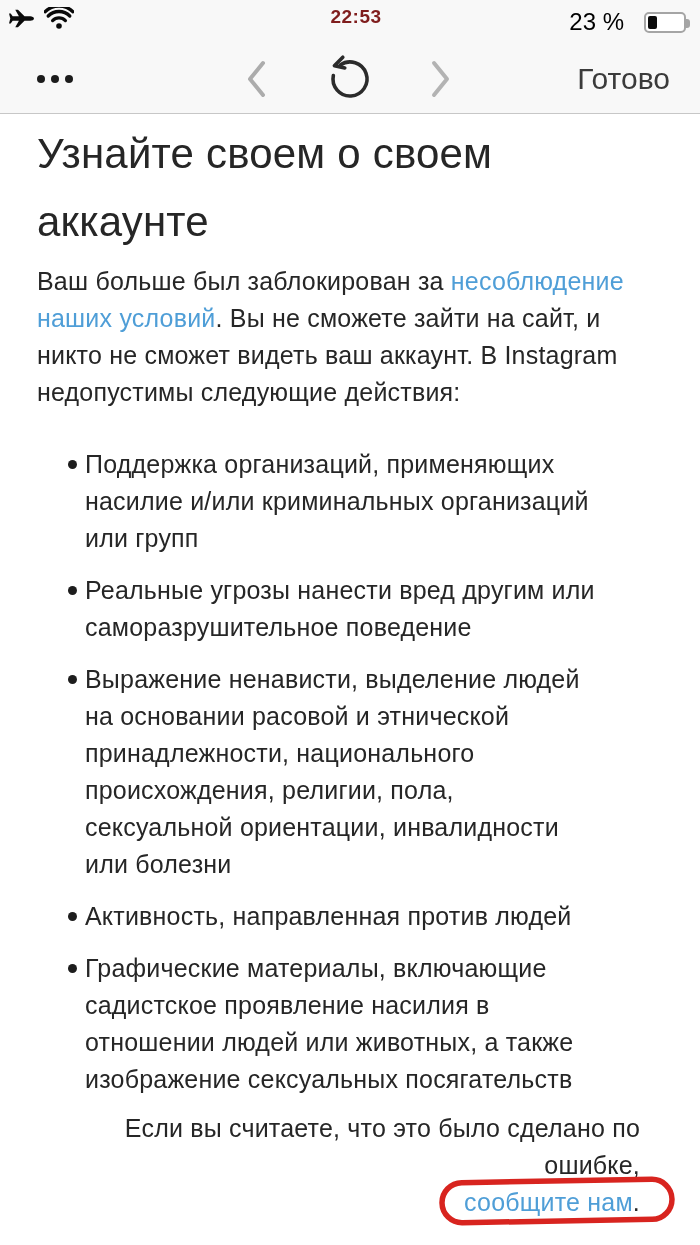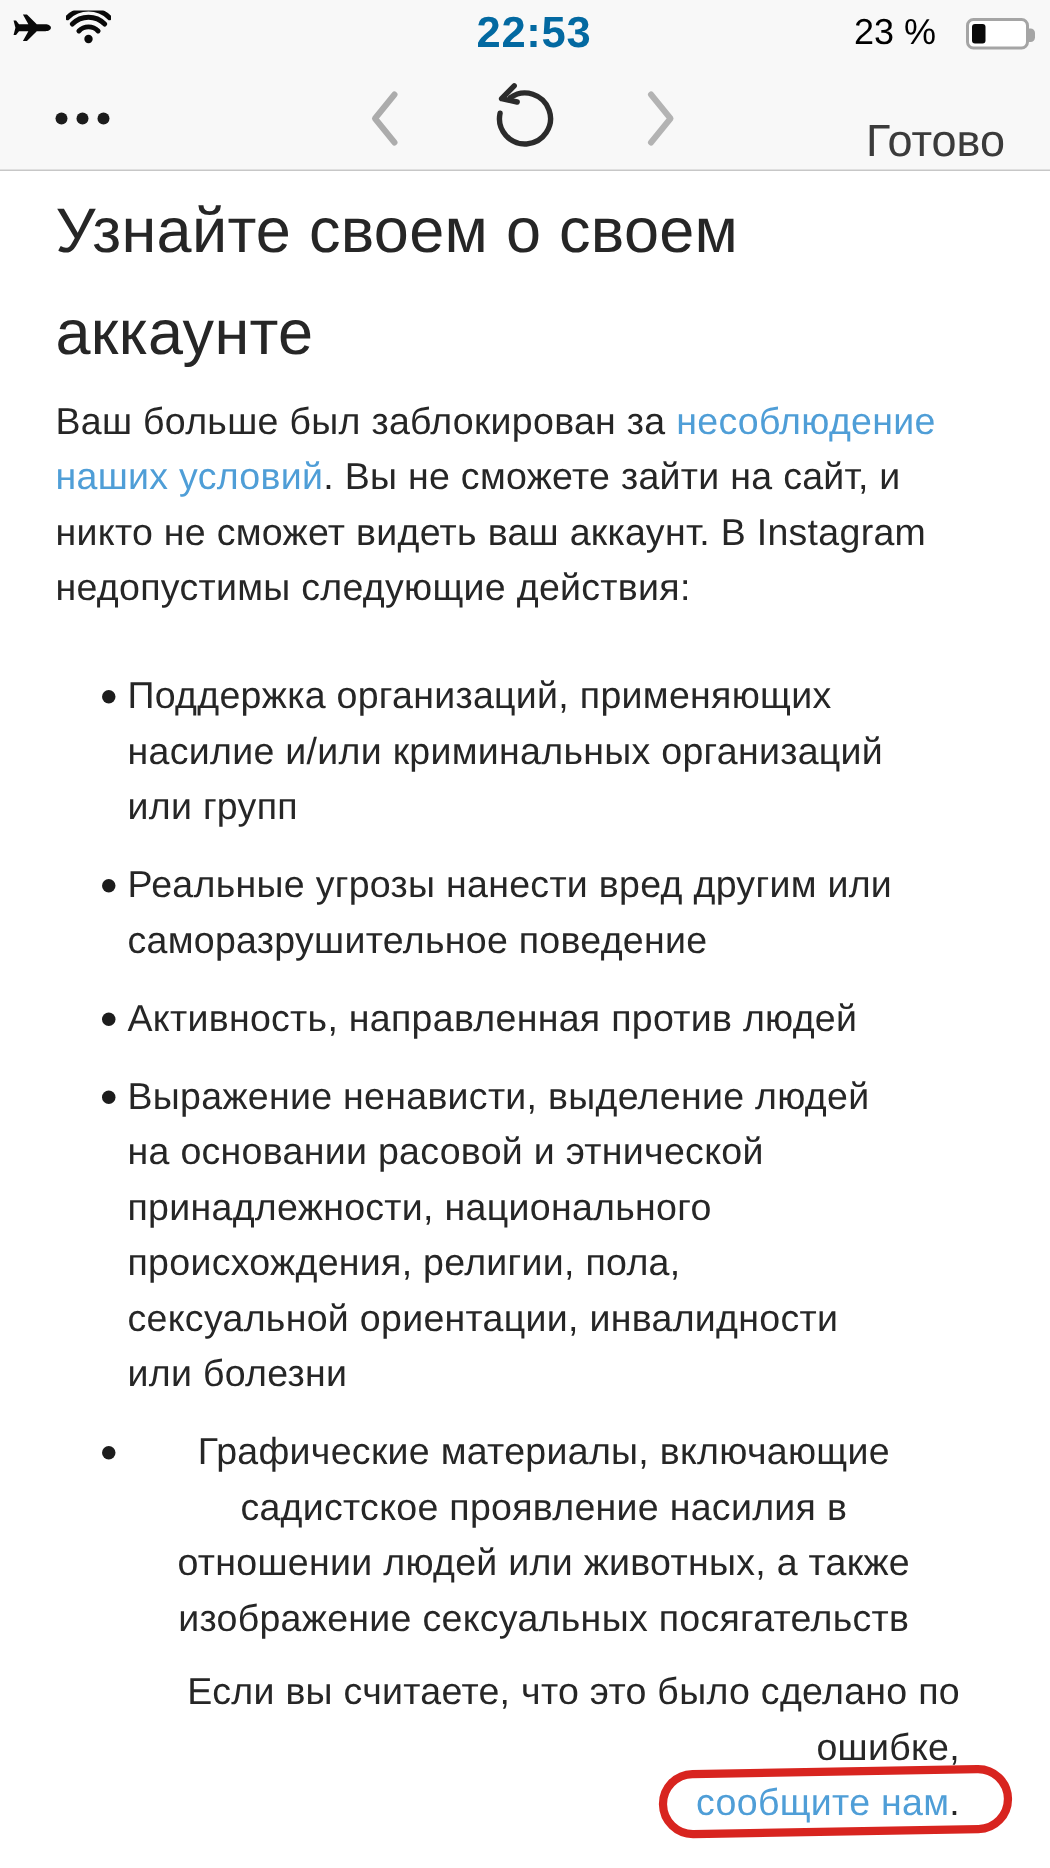--- a/index.html
+++ b/index.html
@@ -18,60 +18,60 @@
     font-family:"Liberation Sans", sans-serif;color:var(--text);
     position:relative;
   }
   
   .status-bar{
     height:44px;background:var(--chrome-bg);position:relative;
   }
   .status-left{position:absolute;left:8px;top:7px;display:flex;align-items:center;gap:9px;}
   .status-time{
     position:absolute;left:12px;right:0;top:6px;text-align:center;
-    font-size:29px;font-weight:bold;color:#0369a1;letter-spacing:.5px;
+    font-size:19px;font-weight:bold;color:#7f1d1d;letter-spacing:.5px;
   }
   .status-right{position:absolute;right:14px;top:8px;display:flex;align-items:center;gap:20px;}
   .battery-percent{font-size:24px;color:#000;}
   .battery{
     width:42px;height:21px;border:2px solid #a5a5a5;border-radius:5px;position:relative;background:#fff;
   }
   .battery-fill{position:absolute;left:2px;top:2px;bottom:2px;width:9px;background:#0a0a0a;border-radius:2px;}
   .battery-nub{position:absolute;right:-6px;top:5px;width:4px;height:9px;background:#a5a5a5;border-radius:0 3px 3px 0;}
   
   .nav-bar{
     height:70px;background:var(--chrome-bg);border-bottom:1.5px solid var(--chrome-border);
     position:relative;
   }
   .more-btn{position:absolute;left:37px;top:0;height:100%;display:flex;align-items:center;gap:6px;cursor:pointer;}
   .more-btn i{display:block;width:8px;height:8px;border-radius:50%;background:#1c1c1c;}
   .nav-chevron{position:absolute;top:15px;}
   .chevron-back{left:245px;}
   .chevron-forward{left:430px;}
   .reload-btn{position:absolute;left:326px;top:10px;}
   .done-btn{
-    position:absolute;right:30px;top:16px;height:100%;display:flex;align-items:center;
+    position:absolute;right:30px;top:0;height:100%;display:flex;align-items:center;
     font-size:30px;color:#3b3b3b;cursor:pointer;
   }
   
   .content{padding:6px 60px 0 37px;background:#fff;}
   .content h1{
     margin:0;font-size:42px;line-height:68px;font-weight:400;color:var(--text);
     white-space:pre-line;letter-spacing:.2px;
   }
   .content p{
     margin:7px 0 0;font-size:25px;line-height:37px;white-space:pre-line;letter-spacing:.2px;
   }
   a.inline-link{color:var(--link);text-decoration:none;cursor:pointer;}
   ul.rules{list-style:none;margin:35px 0 0;padding:0;}
   ul.rules li{
     position:relative;padding-left:48px;margin:0 0 15px;
     font-size:25px;line-height:37px;white-space:pre-line;letter-spacing:.2px;
   }
-  ul.rules li:last-child{margin-bottom:12px;text-align:center;}
+  ul.rules li:last-child{margin-bottom:12px;}
   .bullet-dot{
     position:absolute;left:31px;top:14px;width:9px;height:9px;border-radius:50%;background:#1d1d1d;
   }
   .footer-note{margin-top:21px;position:relative;text-align:right;}
   .annotated{position:relative;display:inline-block;}
   .annotation-svg{position:absolute;left:-26px;top:-8px;overflow:visible;pointer-events:none;}
 </style>
 </head>
 <body>
 
@@ -126,27 +126,27 @@
 наших условий</a><span>. Вы не сможете зайти на сайт, и
 никто не сможет видеть ваш аккаунт. В Instagram
 недопустимы следующие действия:</span></p>
 
   <ul class="rules">
     <li><span class="bullet-dot"></span><span>Поддержка организаций, применяющих
 насилие и/или криминальных организаций
 или групп</span></li>
     <li><span class="bullet-dot"></span><span>Реальные угрозы нанести вред другим или
 саморазрушительное поведение</span></li>
-    <li><span class="bullet-dot"></span><span>Активность, направленная против людей</span></li>
     <li><span class="bullet-dot"></span><span>Выражение ненависти, выделение людей
 на основании расовой и этнической
 принадлежности, национального
 происхождения, религии, пола,
 сексуальной ориентации, инвалидности
 или болезни</span></li>
+    <li><span class="bullet-dot"></span><span>Активность, направленная против людей</span></li>
     <li><span class="bullet-dot"></span><span>Графические материалы, включающие
 садистское проявление насилия в
 отношении людей или животных, а также
 изображение сексуальных посягательств</span></li>
   </ul>
 
   <p class="footer-note"><span>Если вы считаете, что это было сделано по ошибке,
 </span><span class="annotated"><svg class="annotation-svg" width="240" height="52" viewBox="0 0 240 52">
           <rect x="4" y="5" width="230" height="40" rx="20" fill="none" stroke="#d8241f" stroke-width="5.5" transform="rotate(-1 120 26)"></rect>
         </svg><a class="inline-link">сообщите нам</a><span>.</span></span></p>

